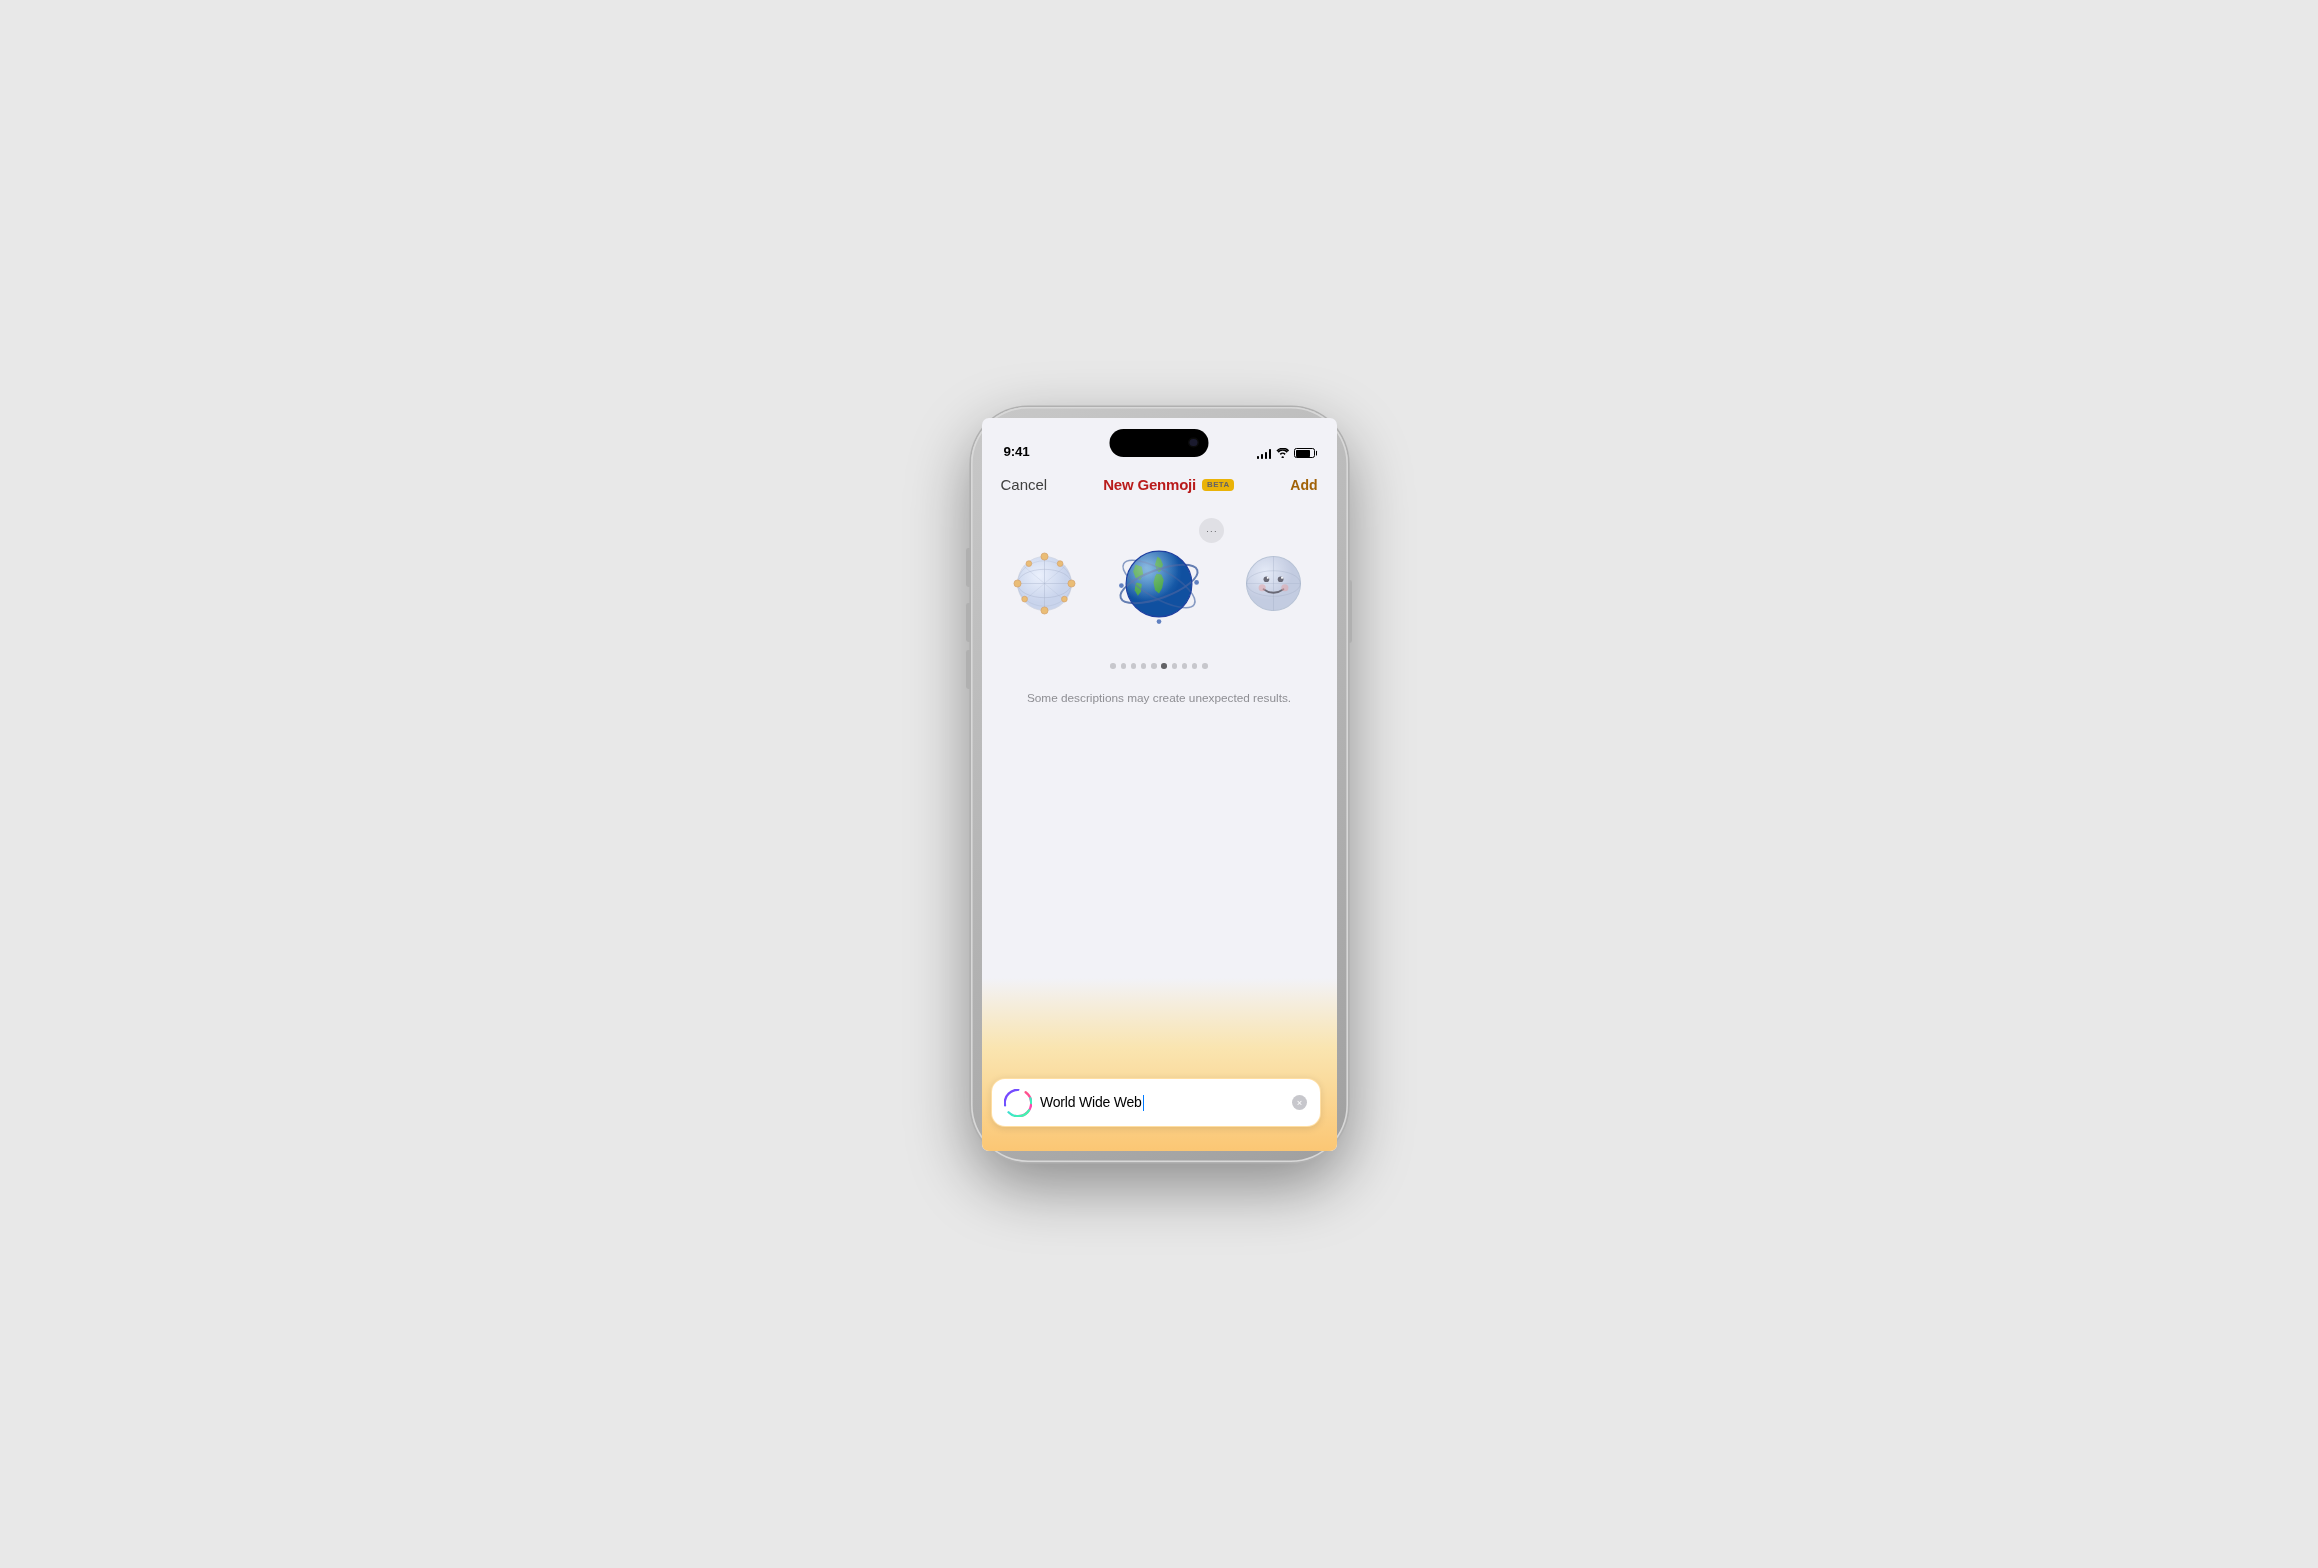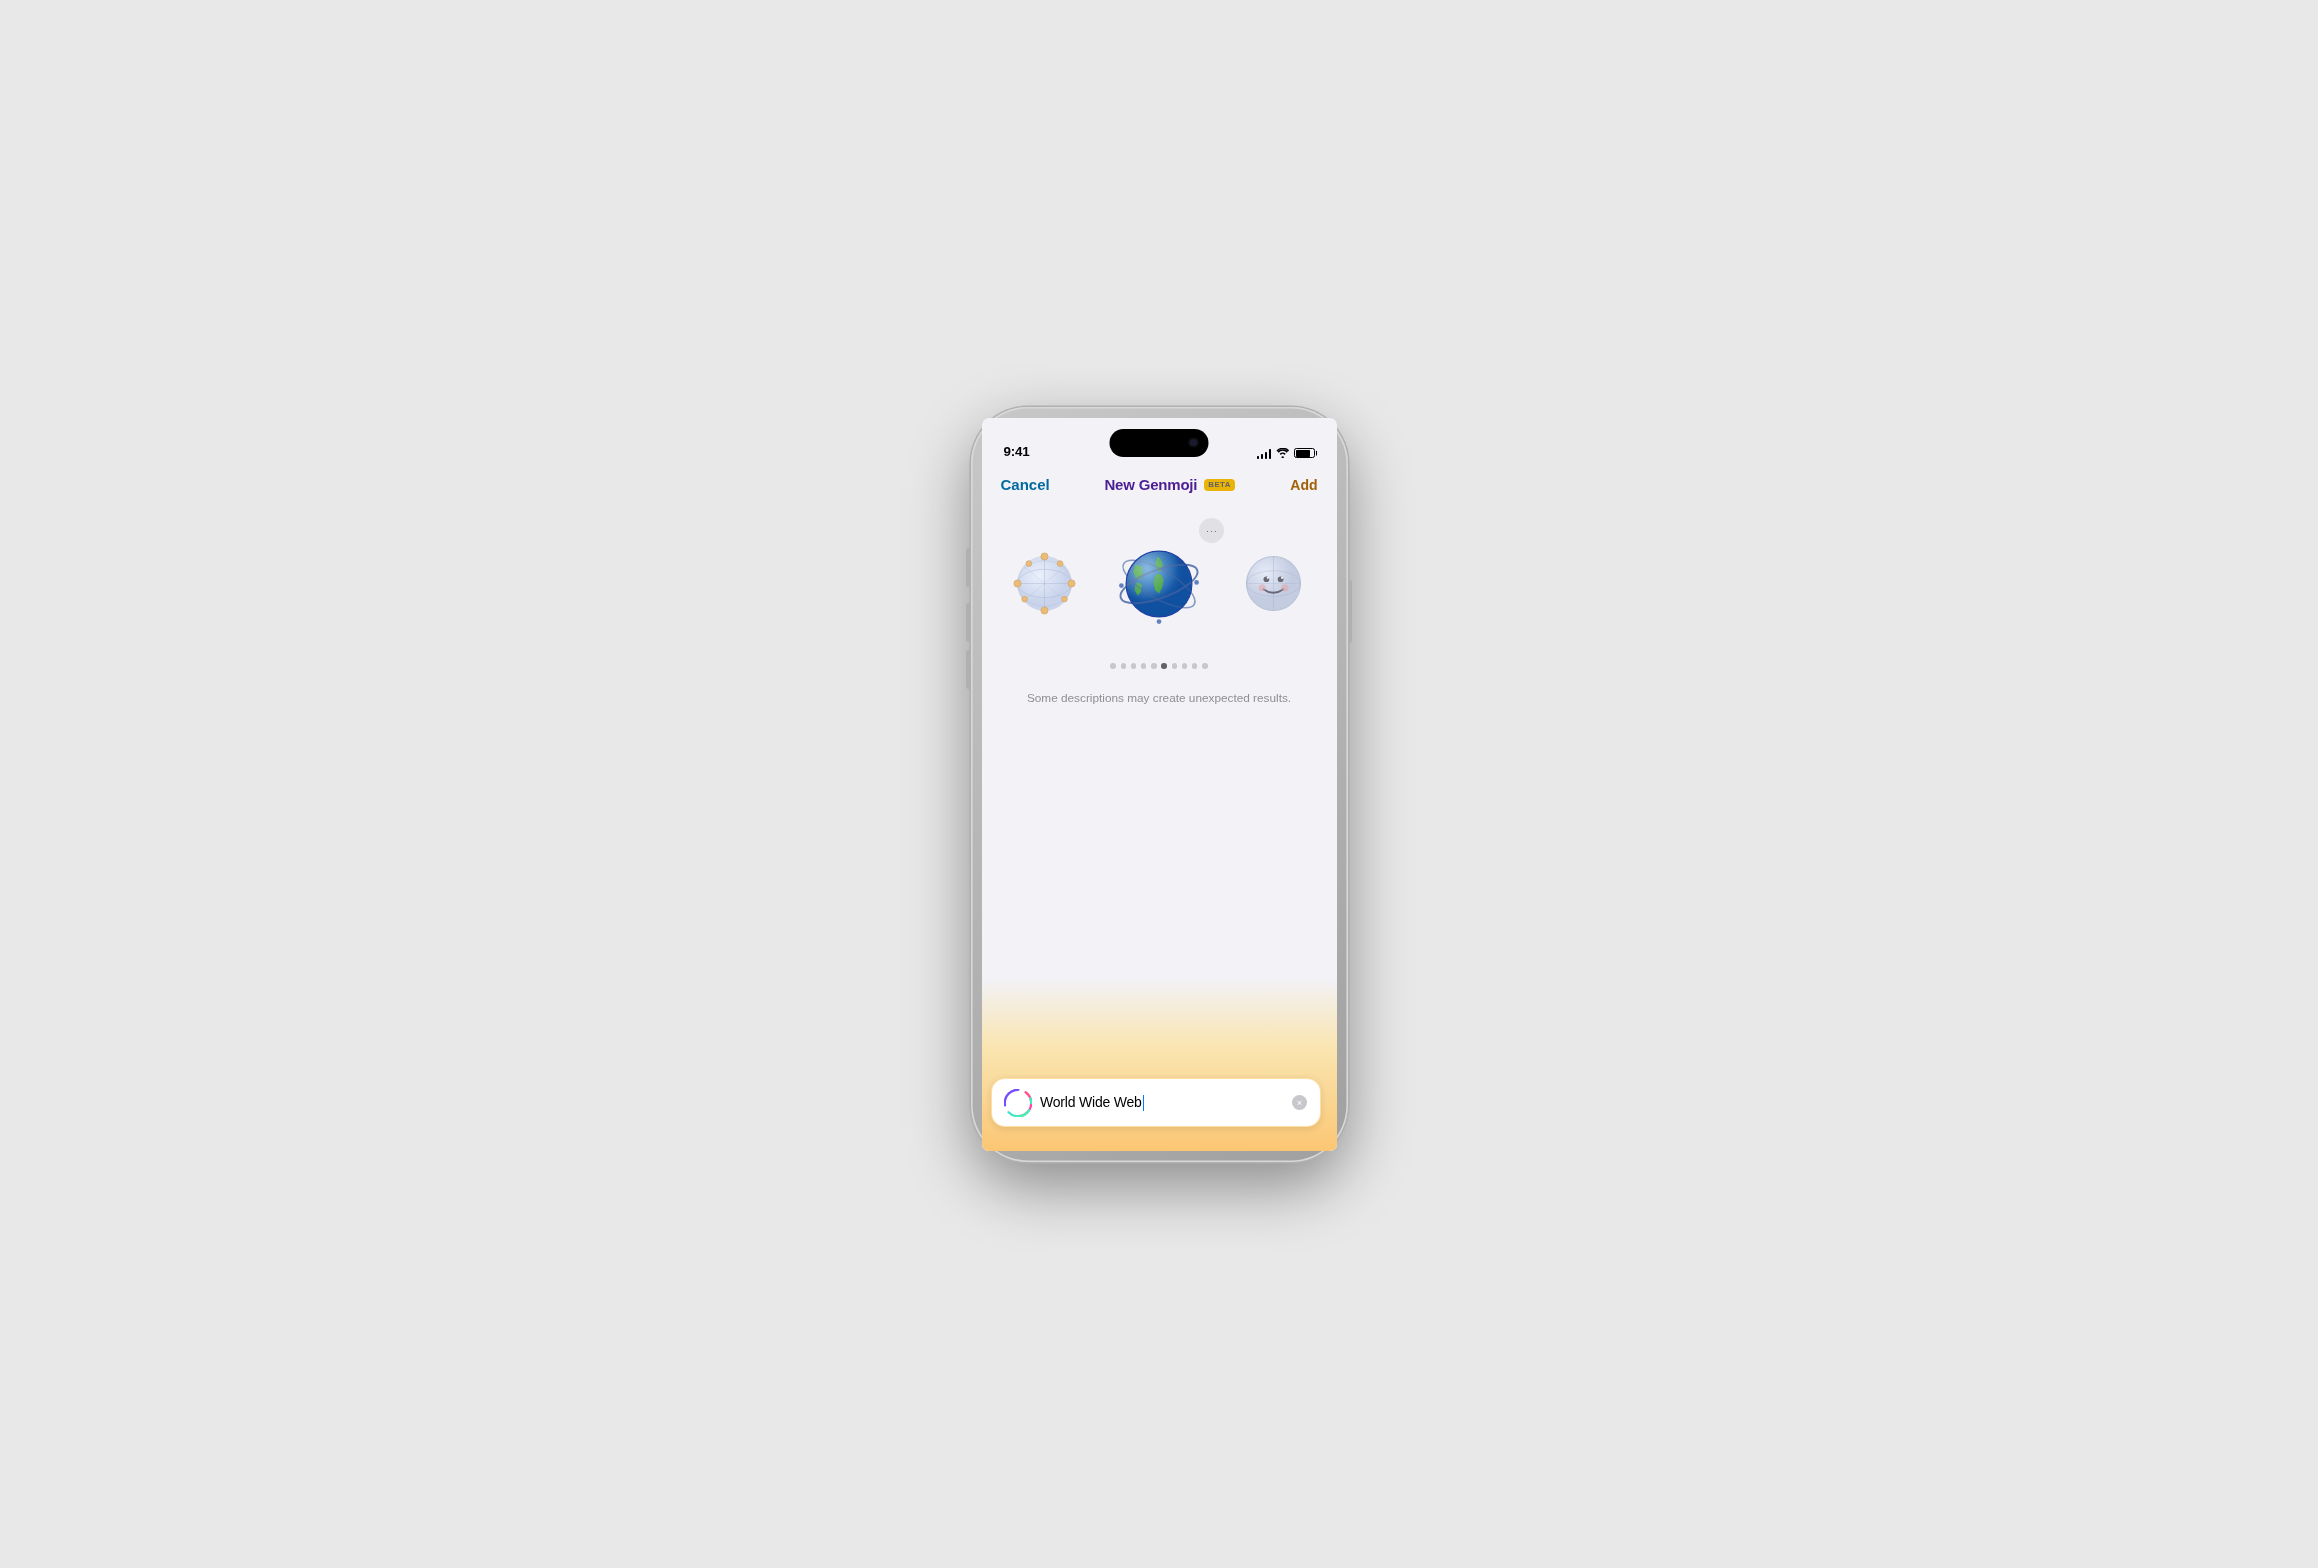--- a/index.html
+++ b/index.html
@@ -176,35 +176,35 @@
     .nav-bar {
       padding: 12.6px 19px 7.9px;
       display: flex;
       align-items: center;
       justify-content: space-between;
       background: #f2f2f7;
     }
 
     .nav-cancel {
       font-size: 15px;
-      color: #0369a1;
-      font-weight: 700;
+      color: #404040;
+      font-weight: 400;
       cursor: pointer;
     }
 
     .nav-title-wrapper {
       display: flex;
       align-items: center;
       gap: 6.3px;
     }
 
     .nav-title {
       font-size: 15px;
       font-weight: 700;
-      color: #4c1d95;
+      color: #b91c1c;
       letter-spacing: -0.2px;
     }
 
     .beta-badge {
       background: #eab308;
       color: #636366;
       font-size: 7.9px;
       font-weight: 600;
       padding: 1.6px 4.7px;
       border-radius: 3.9px;

